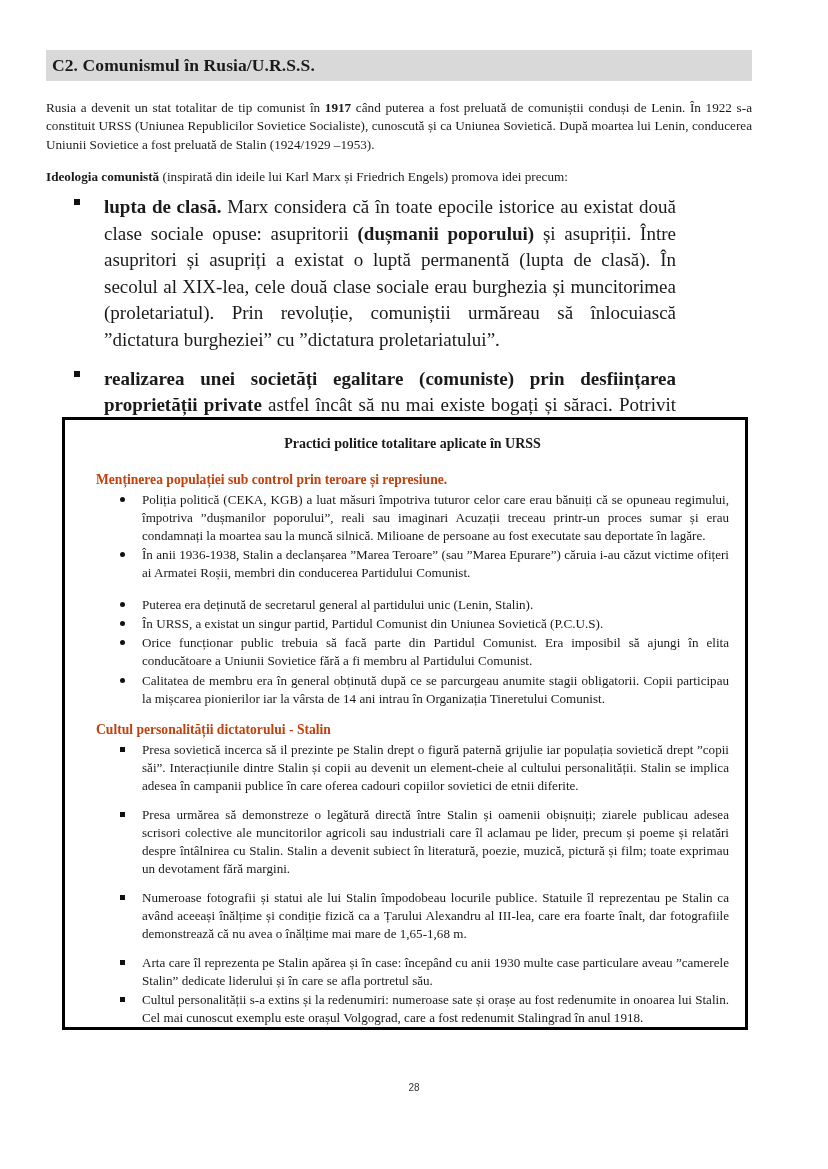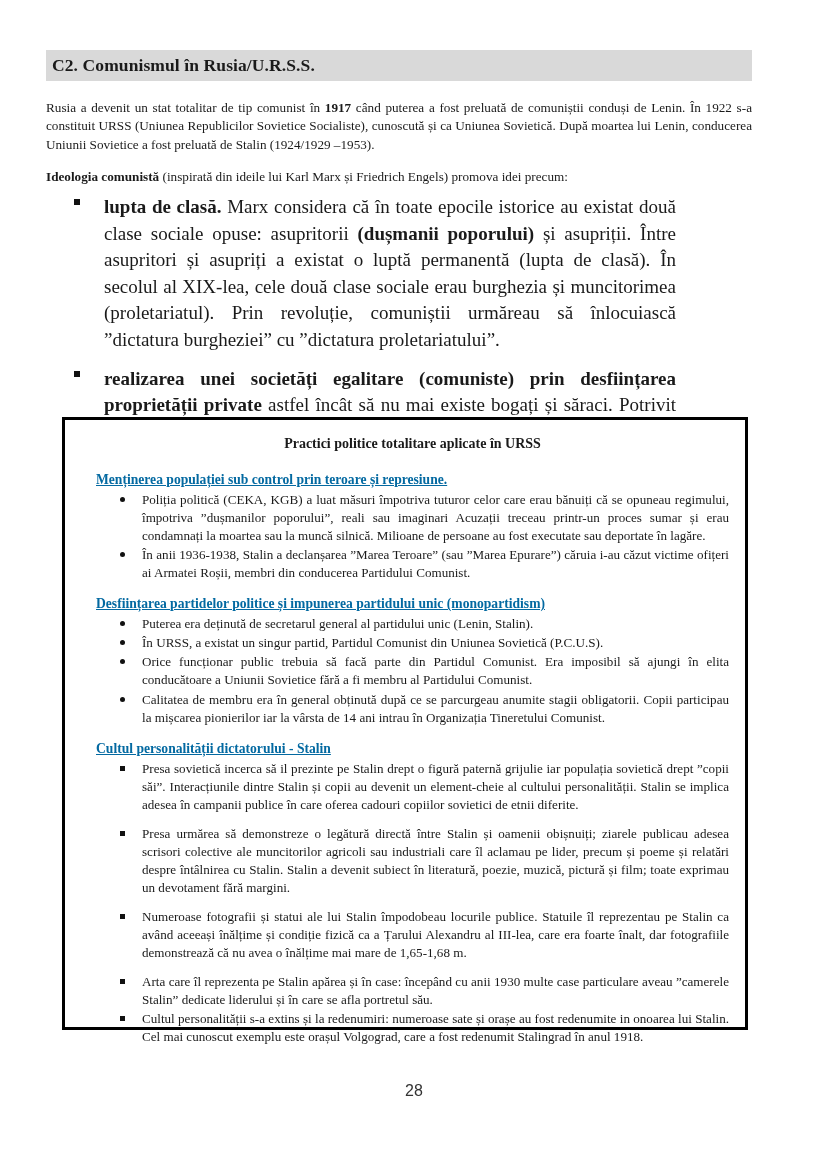--- a/index.html
+++ b/index.html
@@ -103,26 +103,25 @@
   .framed-inner {
     padding: 12px 16px 10px 16px;
   }
   .box-title {
     text-align: center;
     font-weight: bold;
     font-size: 14px;
     margin: 4px 0 20px 0;
   }
   .red-head {
-    color: #0369a1;
+    color: #c2410c;
     font-weight: bold;
     font-size: 13.6px;
     margin: 0 0 2px 0;
     line-height: 1.25;
-    text-decoration: underline;
   }
   .sec { margin-bottom: 14px; }
   .sec:last-child { margin-bottom: 0; }
 
   ul.dot, ul.sqs {
     list-style: none;
     margin: 0 0 0 0;
     padding: 0;
   }
   ul.dot > li, ul.sqs > li {
@@ -155,21 +154,21 @@
   ul.sqs > li { margin-bottom: 11px; }
   ul.sqs > li.tight { margin-bottom: 1px; }
 
   
   .footer {
     position: absolute;
     left: 0;
     top: 1082px;
     width: 828px;
     text-align: center;
-    font-size: 16px;
+    font-size: 10px;
     font-family: "Liberation Sans", sans-serif;
     color: #333;
   }
 </style>
 </head>
 <body>
 
 <div class="page">
 
   <div class="content">
@@ -203,21 +202,20 @@
 
       <div class="sec">
         <div class="red-head">Menținerea populației sub control prin teroare și represiune.</div>
         <ul class="dot">
           <li><span class="marker"></span><span>Poliția politică (CEKA, KGB) a luat măsuri împotriva tuturor celor care erau bănuiți că se opuneau regimului, împotriva ”dușmanilor poporului”, reali sau imaginari Acuzații treceau printr-un proces sumar și erau condamnați la moartea sau la muncă silnică. Milioane de persoane au fost executate sau deportate în lagăre.</span></li>
           <li><span class="marker"></span><span>În anii 1936-1938, Stalin a declanșarea ”Marea Teroare” (sau ”Marea Epurare”) căruia i-au căzut victime ofițeri ai Armatei Roșii, membri din conducerea Partidului Comunist.</span></li>
         </ul>
       </div>
 
       <div class="sec">
-        <div class="red-head">Desființarea partidelor politice și impunerea partidului unic (monopartidism)</div>
         <ul class="dot">
           <li><span class="marker"></span><span>Puterea era deținută de secretarul general al partidului unic (Lenin, Stalin).</span></li>
           <li><span class="marker"></span><span>În URSS, a existat  un singur partid, Partidul Comunist din Uniunea Sovietică (P.C.U.S).</span></li>
           <li><span class="marker"></span><span>Orice funcționar public trebuia să facă parte din Partidul Comunist. Era imposibil să ajungi în elita conducătoare a Uniunii Sovietice fără a fi membru al Partidului Comunist.</span></li>
           <li><span class="marker"></span><span>Calitatea de membru era în general obținută după ce se parcurgeau anumite stagii obligatorii. Copii participau la mișcarea pionierilor iar la vârsta de 14 ani intrau în Organizația Tineretului Comunist.</span></li>
         </ul>
       </div>
 
       <div class="sec">
         <div class="red-head">Cultul personalității dictatorului - Stalin</div>

